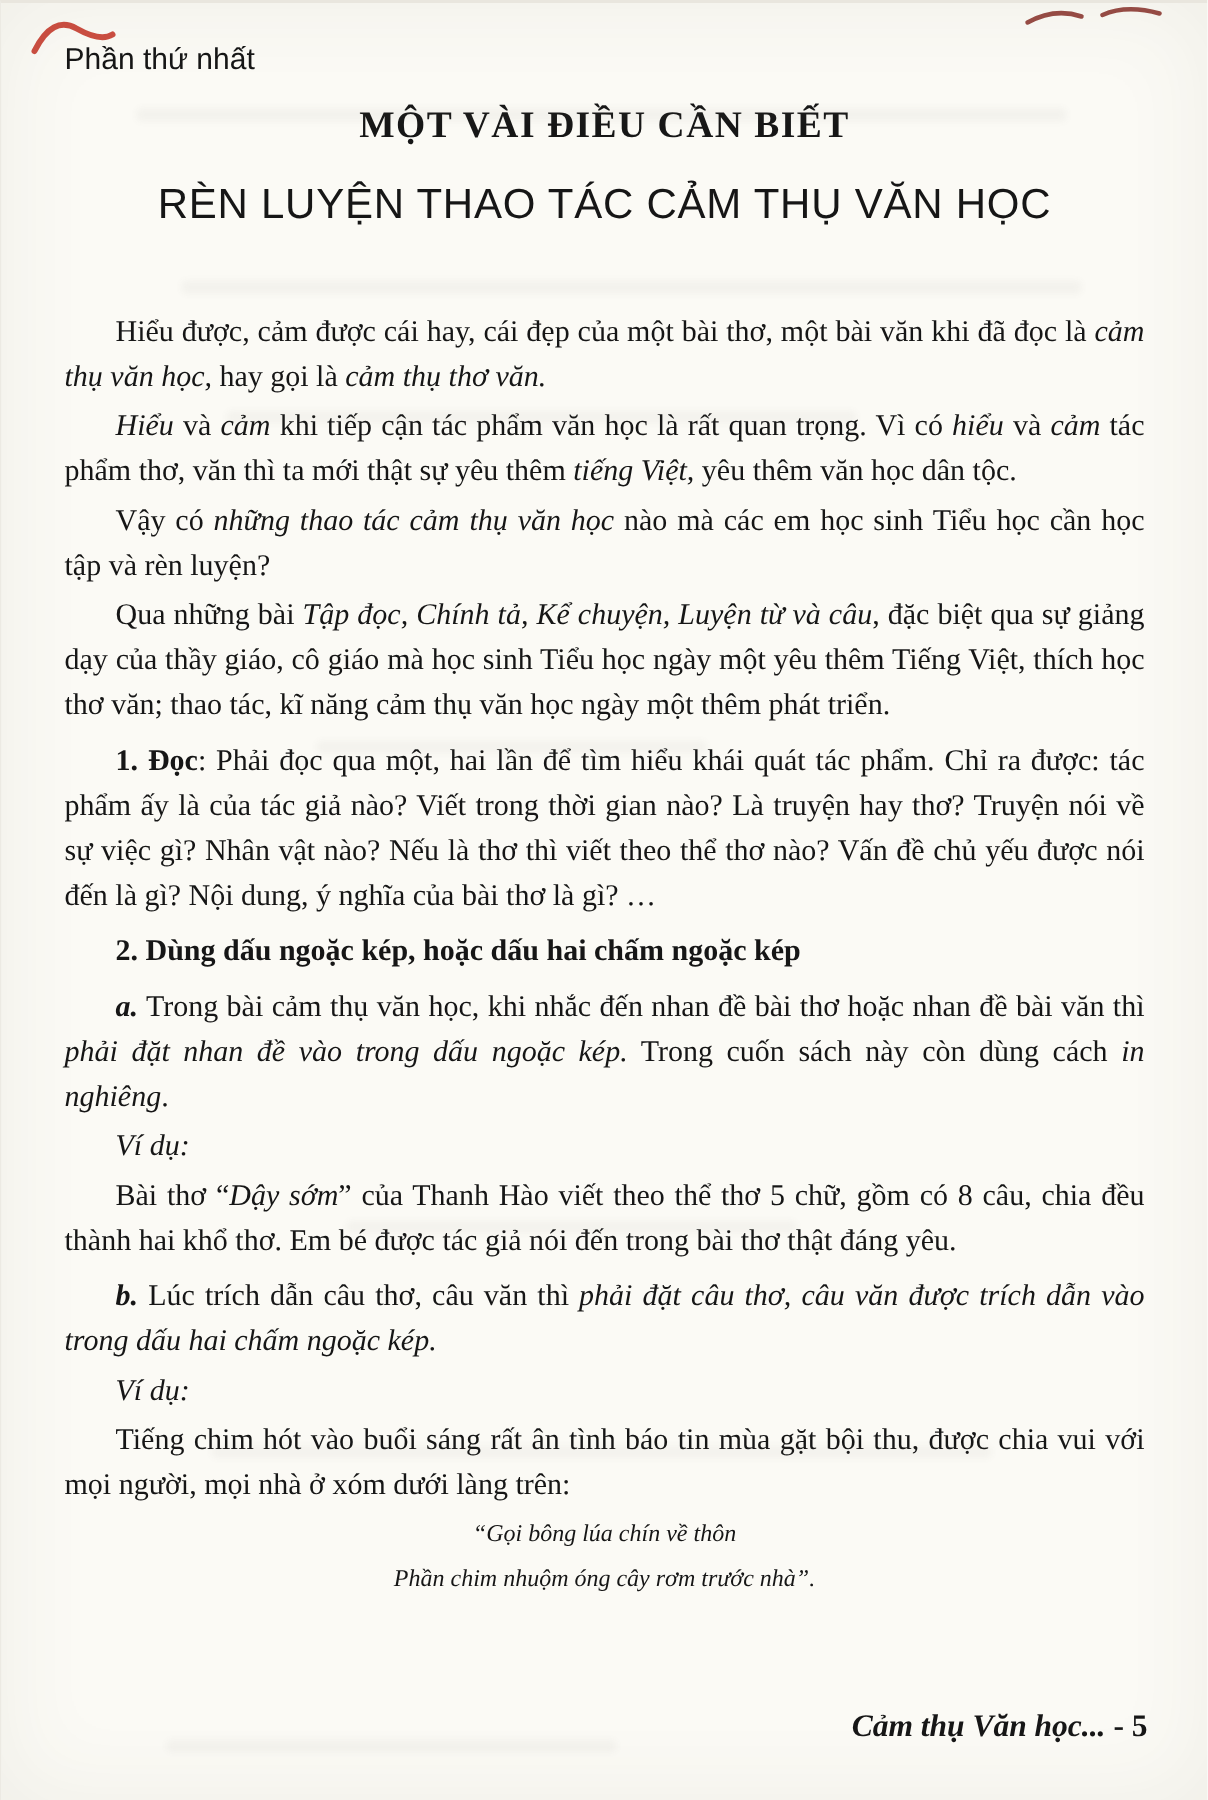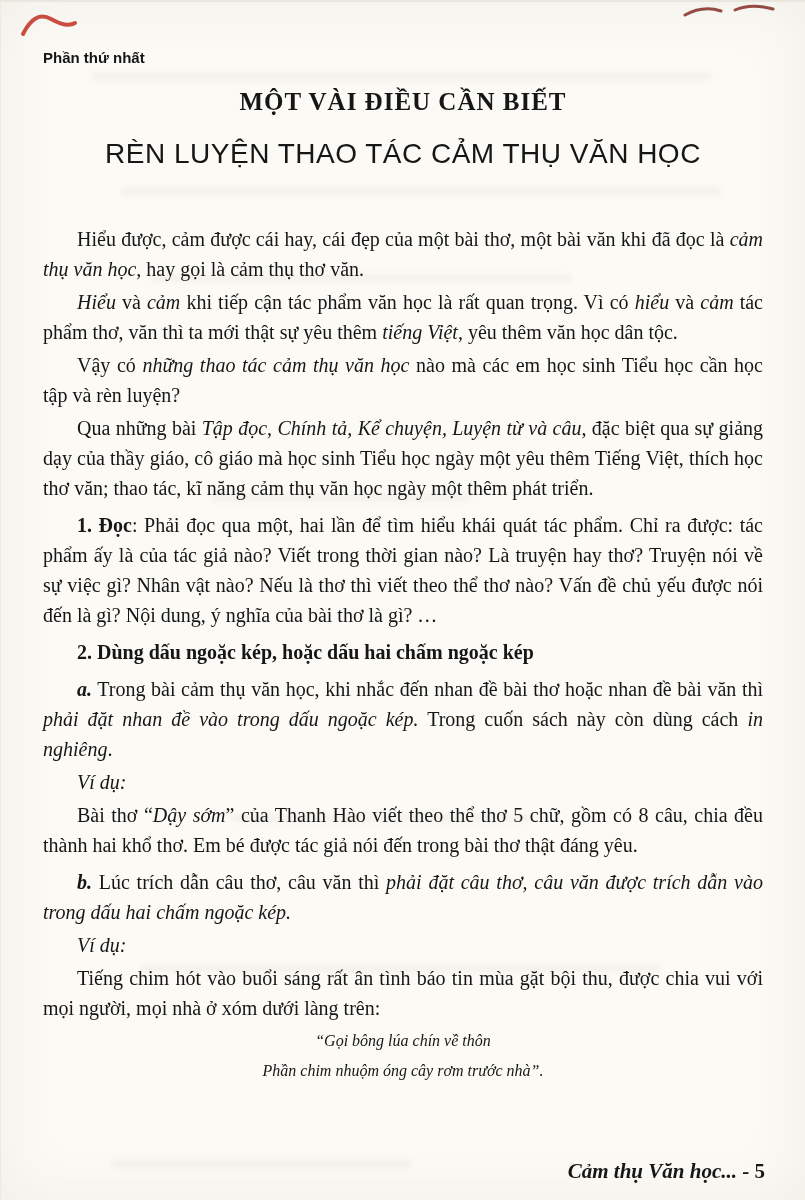--- a/index.html
+++ b/index.html
@@ -10,24 +10,24 @@
     box-shadow:inset 0 0 60px rgba(90,80,60,0.07);
     border-top:2px solid #e9e6de;
     border-left:1px solid #eceae3;
     overflow:hidden;
     font-family:"Liberation Serif", serif;
     color:#161616;
     box-sizing:border-box;
   }
   .content{padding:0 42px;}
   .part-label{
-    margin-top:44px;
+    margin-top:26px;
     font-family:"Liberation Sans", sans-serif;
-    font-weight:bold;
-    font-size:15px;
+    font-weight:normal;
+    font-size:20px;
     line-height:24px;
   }
   .title1{
     margin:16px 0 0;
     text-align:center;
     font-family:"Liberation Serif", serif;
     font-weight:bold;
     font-size:25px;
     line-height:32px;
     letter-spacing:1px;
@@ -54,21 +54,21 @@
   .verse{
     margin:0;
     font-size:16px;
     line-height:30px;
     text-align:center;
     text-indent:0;
   }
   .footer{
     position:absolute;
     right:40px;
-    bottom:16px;
+    bottom:37px;
     font-size:21px;
     line-height:26px;
   }
   .pen-mark{position:absolute;}
   .ghost{
     position:absolute;
     background:#6a675f;
     opacity:0.05;
     filter:blur(2.5px);
     border-radius:3px;
@@ -95,21 +95,21 @@
   <div class="ghost" style="left:230px;top:812px;width:300px;height:8px"></div>
   <div class="ghost" style="left:140px;top:962px;width:520px;height:8px"></div>
   <div class="ghost" style="left:110px;top:1158px;width:300px;height:8px"></div>
 
   <div class="content">
     <div class="part-label">Phần thứ nhất</div>
     <h1 class="title1">MỘT VÀI ĐIỀU CẦN BIẾT</h1>
     <h2 class="title2">RÈN LUYỆN THAO TÁC CẢM THỤ VĂN HỌC</h2>
 
     <div class="body-text">
-      <p class="para"><span>Hiểu được, cảm được cái hay, cái đẹp của một bài thơ, một bài văn khi đã đọc là </span><span style="font-style: italic;">cảm thụ văn học,</span><span> hay gọi là </span><span style="">cảm thụ thơ văn.</span></p>
+      <p class="para"><span>Hiểu được, cảm được cái hay, cái đẹp của một bài thơ, một bài văn khi đã đọc là </span><span style="font-style: italic;">cảm thụ văn học,</span><span> hay gọi là </span><span style="font-style: italic;">cảm thụ thơ văn.</span></p>
       <p class="para"><span style="font-style: italic;">Hiểu</span><span> và </span><span style="font-style: italic;">cảm</span><span> khi tiếp cận tác phẩm văn học là rất quan trọng. Vì có </span><span style="font-style: italic;">hiểu</span><span> và </span><span style="font-style: italic;">cảm</span><span> tác phẩm thơ, văn thì ta mới thật sự yêu thêm </span><span style="font-style: italic;">tiếng Việt,</span><span> yêu thêm văn học dân tộc.</span></p>
       <p class="para"><span>Vậy có </span><span style="font-style: italic;">những thao tác cảm thụ văn học</span><span> nào mà các em học sinh Tiểu học cần học tập và rèn luyện?</span></p>
       <p class="para"><span>Qua những bài </span><span style="font-style: italic;">Tập đọc, Chính tả, Kể chuyện, Luyện từ và câu</span><span>, đặc biệt qua sự giảng dạy của thầy giáo, cô giáo mà học sinh Tiểu học ngày một yêu thêm Tiếng Việt, thích học thơ văn; thao tác, kĩ năng cảm thụ văn học ngày một thêm phát triển.</span></p>
       <p class="para mt"><span style="font-weight: bold;">1. Đọc</span><span>: Phải đọc qua một, hai lần để tìm hiểu khái quát tác phẩm. Chỉ ra được: tác phẩm ấy là của tác giả nào? Viết trong thời gian nào? Là truyện hay thơ? Truyện nói về sự việc gì? Nhân vật nào? Nếu là thơ thì viết theo thể thơ nào? Vấn đề chủ yếu được nói đến là gì? Nội dung, ý nghĩa của bài thơ là gì? …</span></p>
       <p class="para mt heading"><span style="font-weight: bold;">2. Dùng dấu ngoặc kép, hoặc dấu hai chấm ngoặc kép</span></p>
       <p class="para mt"><span style="font-style: italic; font-weight: bold;">a.</span><span> Trong bài cảm thụ văn học, khi nhắc đến nhan đề bài thơ hoặc nhan đề bài văn thì </span><span style="font-style: italic; margin-top: 34px;">phải đặt nhan đề vào trong dấu ngoặc kép.</span><span> Trong cuốn sách này còn dùng cách </span><span style="font-style: italic;">in nghiêng</span><span>.</span></p>
       <p class="para"><span style="font-style: italic;">Ví dụ:</span></p>
       <p class="para"><span>Bài thơ “</span><span style="font-style: italic;">Dậy sớm</span><span>” của Thanh Hào viết theo thể thơ 5 chữ, gồm có 8 câu, chia đều thành hai khổ thơ. Em bé được tác giả nói đến trong bài thơ thật đáng yêu.</span></p>
       <p class="para mt"><span style="font-style: italic; font-weight: bold;">b.</span><span> Lúc trích dẫn câu thơ, câu văn thì </span><span style="font-style: italic;">phải đặt câu thơ, câu văn được trích dẫn vào trong dấu hai chấm ngoặc kép.</span></p>
       <p class="para"><span style="font-style: italic;">Ví dụ:</span></p>

